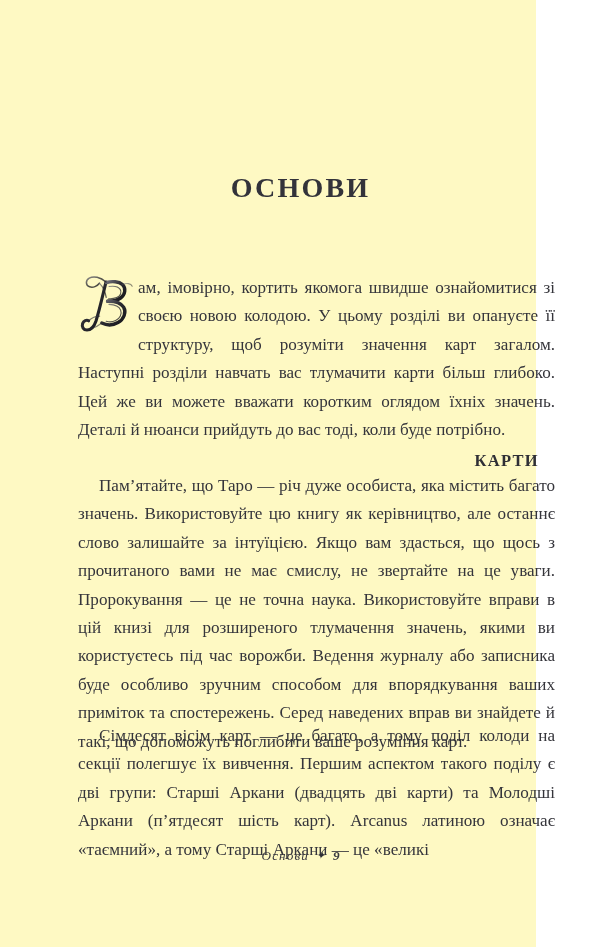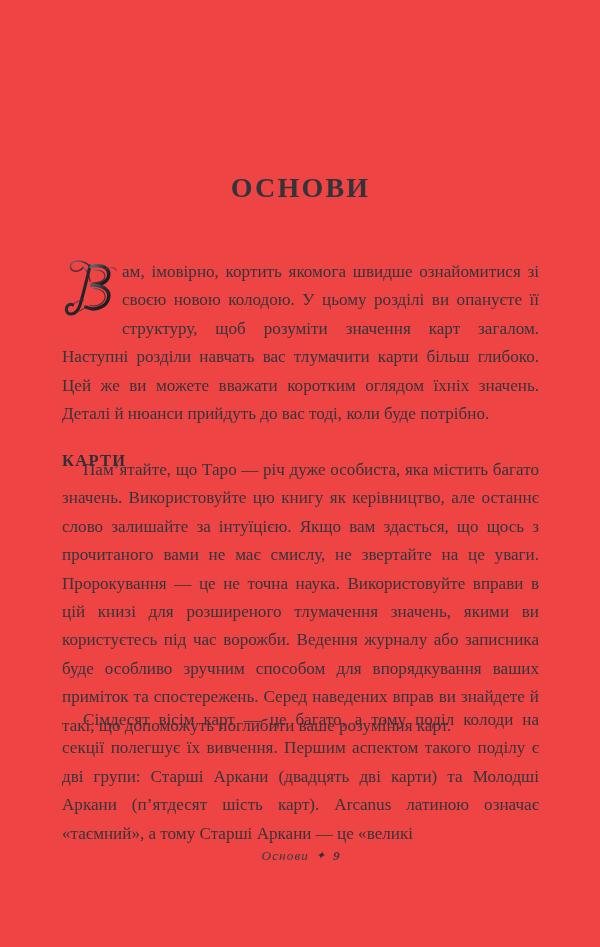--- a/index.html
+++ b/index.html
@@ -14,23 +14,23 @@
     position: relative;
     overflow: hidden;
     font-family: "Liberation Serif", "DejaVu Serif", serif;
     color: #2e2e32;
     -webkit-font-smoothing: antialiased;
   }
 
   .page {
     position: absolute;
     inset: 0;
-    width: 600px;
+    width: 536px;
     height: 947px;
-    background: #ef4444;
+    background: #fef9c3;
   }
 
   
   .text-column {
     position: absolute;
     left: 62px;
     top: 0;
     width: 477px;
   }
 
@@ -46,21 +46,21 @@
     font-weight: bold;
     letter-spacing: 2.2px;
     color: #33333a;
     font-family: "Liberation Serif", "DejaVu Serif", serif;
   }
 
   
   .body-p {
     position: absolute;
     width: 477px;
-    margin: 0;
+    margin: 16px;
     font-size: 17.1px;
     line-height: 28.4px;
     text-align: justify;
     text-justify: inter-word;
     color: #35353b;
     hyphens: manual;
   }
 
   .p-lead    { top: 258px; }
   .p-cards-1 { top: 456px; }
@@ -84,21 +84,21 @@
     height: 64px;
     display: block;
   }
 
   
   .section-heading {
     position: absolute;
     left: 0;
     top: 436px;
     width: 477px;
-    text-align: left;
+    text-align: right;
     font-size: 16.5px;
     line-height: 22px;
     font-weight: bold;
     letter-spacing: 1.3px;
     color: #2f2f35;
   }
 
   
   .page-footer {
     position: absolute;

